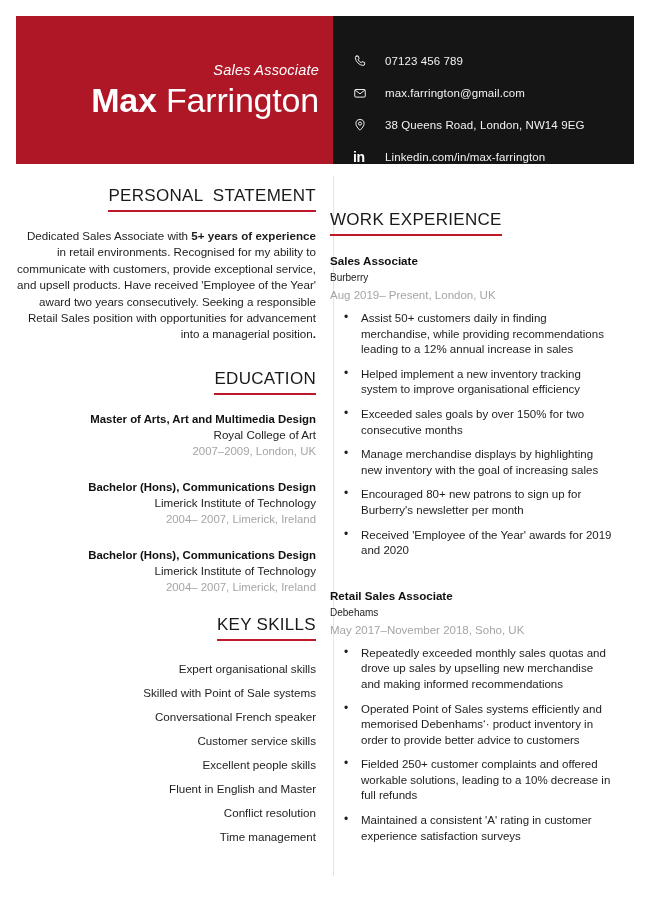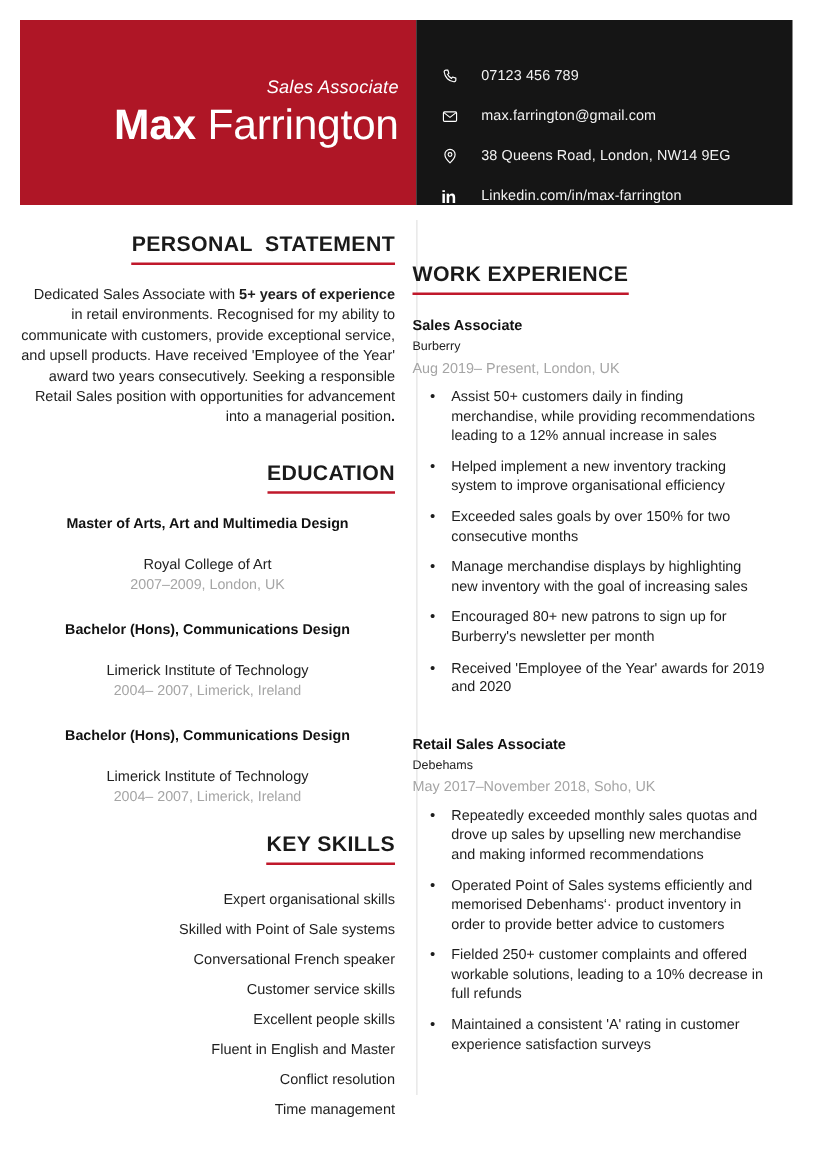--- a/index.html
+++ b/index.html
@@ -121,21 +121,21 @@
     left: 330px;
     top: 186px;
     width: 284px;
     text-align: left;
     margin-top: 24px;
   }
 
   
   .section-head {
     font-size: 17px;
-    font-weight: 700;
+    font-weight: 400;
     letter-spacing: 0.3px;
     color: #1a1a1a;
     display: inline-block;
     padding-bottom: 4px;
     border-bottom: 2px solid #c0182b;
     white-space: pre;
   }
   .sec-head-wrap { margin-bottom: 16px; }
   .sec-head-wrap.left { text-align: right; }
   .sec-head-wrap.right { text-align: left; }
@@ -144,32 +144,31 @@
   .statement {
     font-size: 11.6px;
     line-height: 16.4px;
     color: #1d1d1d;
     text-align: right;
     margin-bottom: 26px;
   }
   .statement b { font-weight: 700; }
 
   
-  .edu-entry { margin-bottom: 19px; text-align: center; }
+  .edu-entry { margin-bottom: 19px; }
   .edu-degree {
     font-size: 11.4px;
     font-weight: 700;
     line-height: 16px;
     color: #111111;
   }
   .edu-school {
     font-size: 11.6px;
     line-height: 16.5px;
     color: #222222;
-    margin-top: 17px;
   }
   .edu-date {
     font-size: 11.4px;
     line-height: 16.5px;
     color: #a5a5a5;
   }
 
   
   .skill-item {
     font-size: 11.6px;

